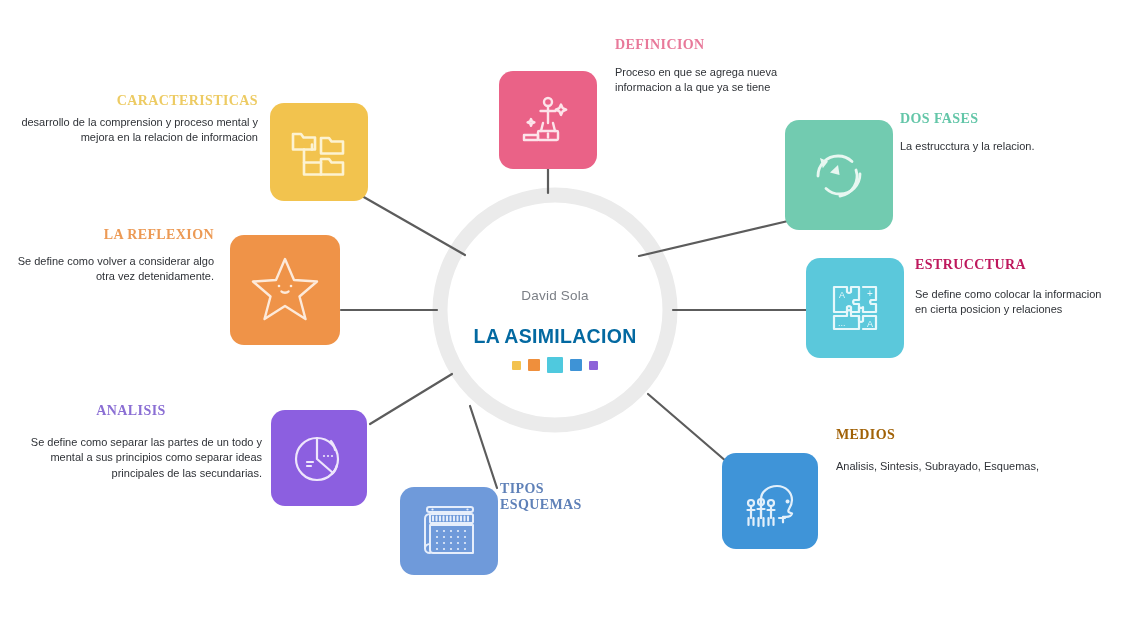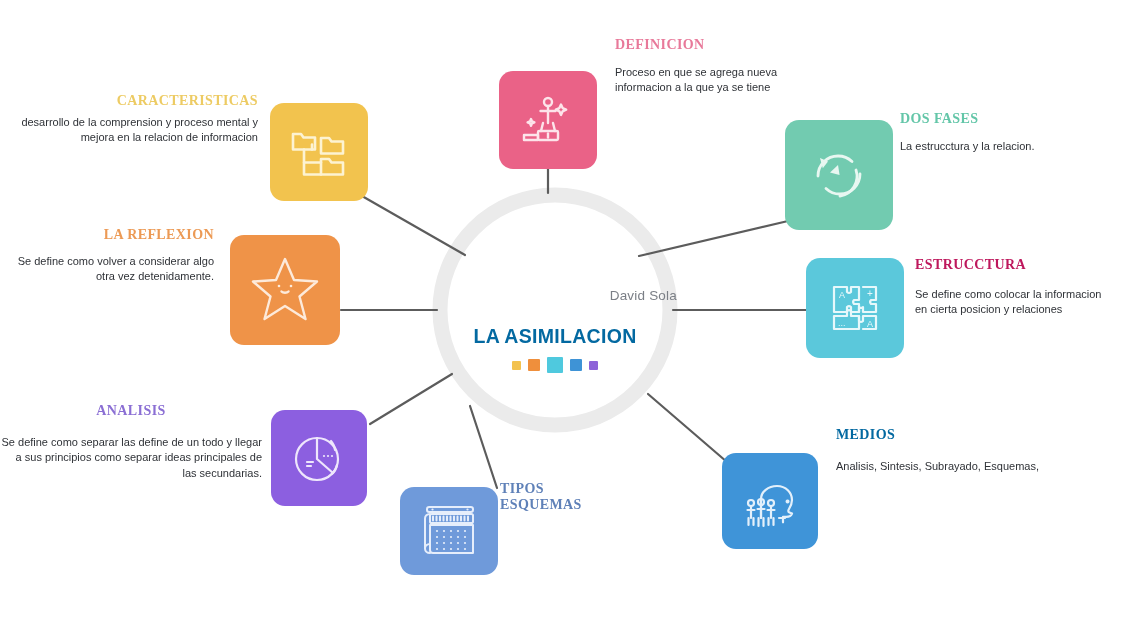--- a/index.html
+++ b/index.html
@@ -32,21 +32,20 @@
     left: 433px;
     top: 288px;
     width: 244px;
     text-align: center;
   }
   .hub-author {
     font-size: 13.5px;
     color: #7b7f86;
     letter-spacing: .2px;
     margin-bottom: 22px;
-    text-align: right;
   }
   .hub-title {
     font-size: 19.5px;
     font-weight: bold;
     color: #0369a1;
     letter-spacing: .3px;
   }
   .hub-swatches {
     margin-top: 9px;
     display: flex;
@@ -176,21 +175,21 @@
       <path d="M8 37h13v-5a3 3 0 0 1 4 0v5h8v13H8z"></path>
       <path d="M37 50h13V37H37v5a3 3 0 0 1-4 0v-5"></path>
       <text x="13" y="19" font-family="Liberation Sans, sans-serif" font-size="9" fill="#e6f8fb" stroke="none">A</text>
       <text x="41" y="18" font-family="Liberation Sans, sans-serif" font-size="10" fill="#e6f8fb" stroke="none">+</text>
       <text x="12" y="47" font-family="Liberation Sans, sans-serif" font-size="9" fill="#e6f8fb" stroke="none">...</text>
       <text x="41" y="48" font-family="Liberation Sans, sans-serif" font-size="9" fill="#e6f8fb" stroke="none">A</text>
     </svg>
   </div>
 
   <div class="block ta-left" style="left:836px; top:427px; width:230px;">
-    <h3 style="color:#0369a1; margin-bottom:16px;">MEDIOS</h3>
+    <h3 style="color:#a16207; margin-bottom:16px;">MEDIOS</h3>
     <p>Analisis, Sintesis, Subrayado, Esquemas,</p>
   </div>
   <div class="tile" style="left:722px; top:453px; width:96px; height:96px; background:#3f94d8;">
     <svg width="58" height="56" viewBox="0 0 58 56" fill="none" stroke="#e3f0fb" stroke-width="2.2" stroke-linejoin="round" stroke-linecap="round">
       <path d="M20 45V26a16 13 0 0 1 16-13c9 0 15 6.5 15 14 0 4-1.5 6.5-3 9 -1 1.6-1 3 .5 3.6l2.5 1c-1 2.5-3.2 3.2-5.5 3.2H42v5.5"></path>
       <path d="M46.5 27.5a.9.9 0 1 0 .1 0"></path>
       <circle cx="10" cy="30" r="3"></circle>
         <path d="M10 33v12M6.5 37h7M7.5 45v7M12.5 45v7"></path>
       <circle cx="20" cy="29" r="3"></circle>
         <path d="M20 32v13M16.5 36h7M17.5 45v8M22.5 45v8"></path>
@@ -234,21 +233,21 @@
           <circle cx="25" cy="45" r="1.1"></circle>
           <circle cx="32" cy="45" r="1.1"></circle>
           <circle cx="39" cy="45" r="1.1"></circle>
           <circle cx="46" cy="45" r="1.1"></circle>
       </g>
     </svg>
   </div>
 
   <div class="block ta-right" style="left:0px; top:403px; width:262px;">
     <h3 style="color:#8b6fd4; margin-bottom:16px;text-align:center;">ANALISIS</h3>
-    <p>Se define como separar las define de un todo y llegar a sus principios como separar ideas principales de las secundarias.</p>
+    <p>Se define como separar las partes de un todo y mental a sus principios como separar ideas principales de las secundarias.</p>
   </div>
   <div class="tile" style="left:271px; top:410px; width:96px; height:96px; background:#8c5fe0;">
     <svg width="58" height="58" viewBox="0 0 58 58" fill="none" stroke="#eee6fc" stroke-width="2.2" stroke-linejoin="round" stroke-linecap="round">
       <circle cx="27" cy="30" r="21"></circle>
       <path d="M27 9v21l16 14"></path>
       <path d="M41 12a16 16 0 0 1 4 9"></path>
       <path d="M42 45a16 16 0 0 0 5-9"></path>
       <g fill="#eee6fc" stroke="none">
         <circle cx="34" cy="27" r="1.1"></circle>
           <circle cx="38" cy="27" r="1.1"></circle>

